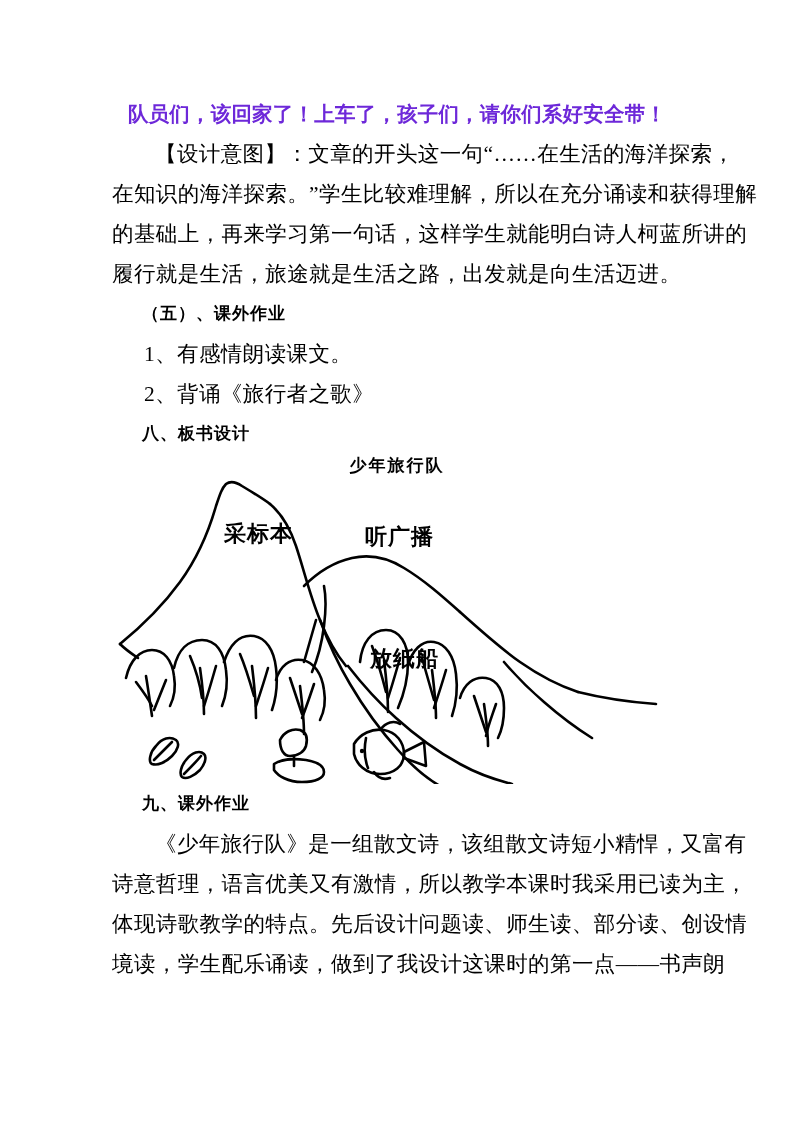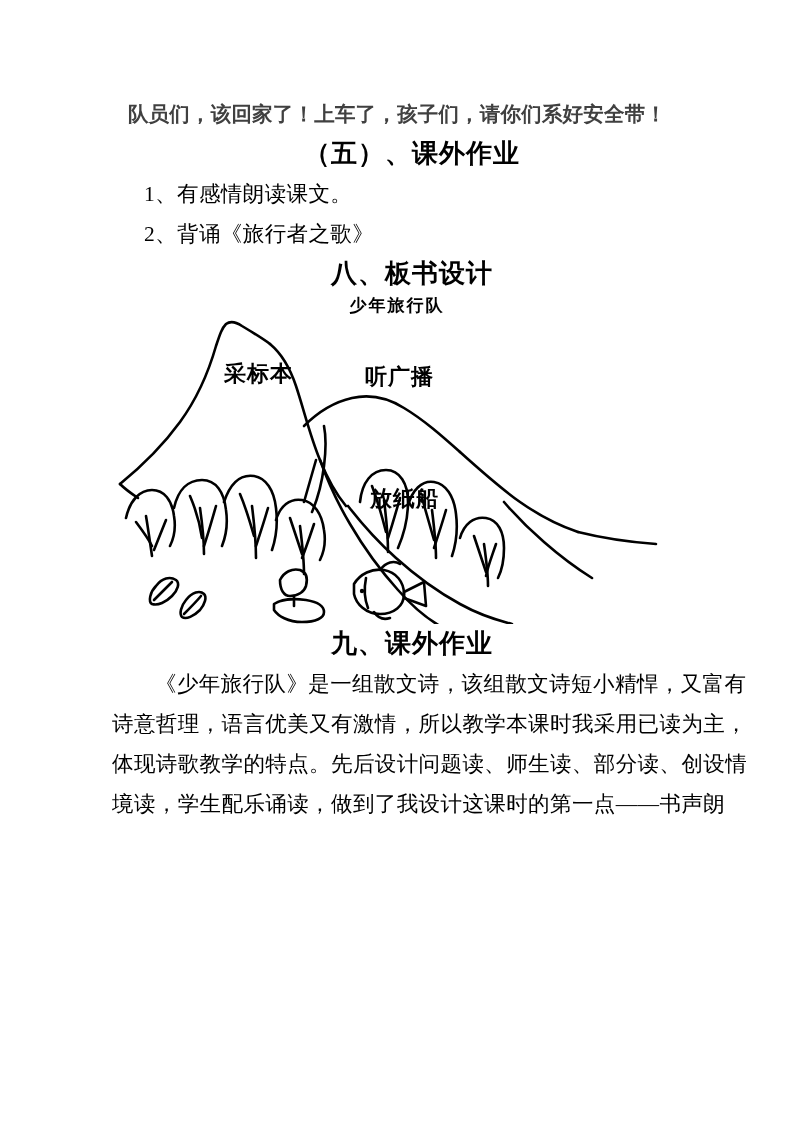--- a/index.html
+++ b/index.html
@@ -35,33 +35,32 @@
     font-size: 21.5px;
     line-height: 40px;
     letter-spacing: 0.4px;
     white-space: pre;
     font-family: "Liberation Serif", "DejaVu Serif", serif;
   }
   .para-block .line {
     text-align: justify;
   }
   .red {
-    color: #404040;
+    color: #6d28d9;
     font-weight: 700;
     text-align: center;
     letter-spacing: 0.2px;
     font-size: 20.5px;
   }
   .heading {
     font-weight: 700;
-    font-size: 26px;
+    font-size: 17px;
     line-height: 40px;
     letter-spacing: 1px;
     white-space: pre;
-    text-align: center;
   }
   .pad-1 { padding-left: 43px; }
   .pad-h { padding-left: 30px; }
   .pad-num { padding-left: 32px; }
 
   
   .board {
     position: relative;
     width: 570px;
     height: 330px;
@@ -90,20 +89,26 @@
   .lbl-c { left: 258px; top: 190px; }
 </style>
 </head>
 <body>
 
 <div class="page">
   <div class="content">
 
     <div class="line red">队员们，该回家了！上车了，孩子们，请你们系好安全带！</div>
 
+    <div class="para-block">
+      <div class="line pad-1">【设计意图】：文章的开头这一句“……在生活的海洋探索，</div>
+      <div class="line">在知识的海洋探索。”学生比较难理解，所以在充分诵读和获得理解</div>
+      <div class="line">的基础上，再来学习第一句话，这样学生就能明白诗人柯蓝所讲的</div>
+      <div class="line">履行就是生活，旅途就是生活之路，出发就是向生活迈进。</div>
+    </div>
 
     <div class="heading pad-h">（五）、课外作业</div>
     <div class="line pad-num">1、有感情朗读课文。</div>
     <div class="line pad-num">2、背诵《旅行者之歌》</div>
 
     <div class="heading pad-h">八、板书设计</div>
 
     <div class="board">
       <div class="board-title">少年旅行队</div>
 

